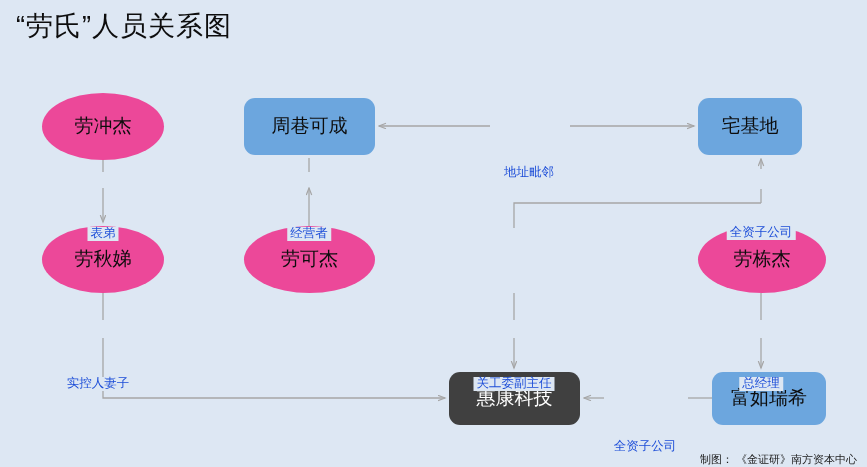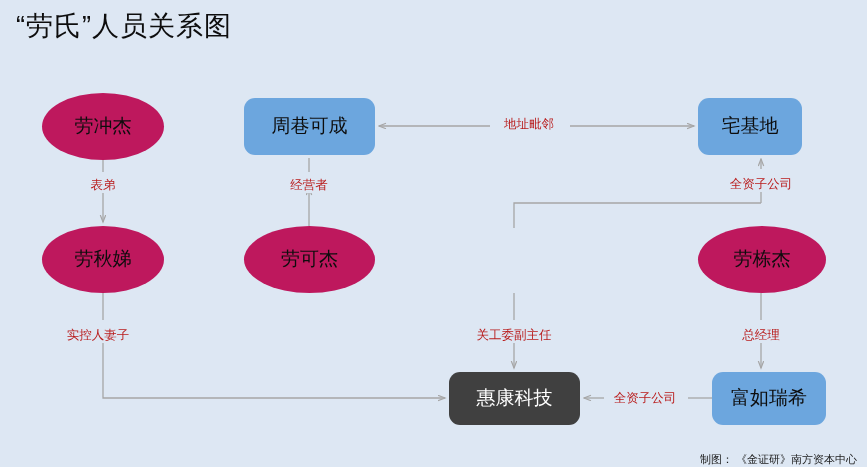--- a/index.html
+++ b/index.html
@@ -37,44 +37,45 @@
     position: absolute;
     display: flex;
     align-items: center;
     justify-content: center;
     box-sizing: border-box;
     text-align: center;
     line-height: 1.1;
   }
   .node.ellipse {
     border-radius: 50%;
-    background: #be185d;
+    background: #ec4899;
     color: #0d0d0d;
     font-size: 19px;
   }
   .node.box {
     border-radius: 11px;
     font-size: 19px;
   }
   .node.box.medium {
     background: #6ca6de;
     color: #0d0d0d;
   }
   .node.box.strong {
     background: #404040;
     color: #ffffff;
   }
   .edge-label {
     position: absolute;
     font-size: 12.5px;
-    color: #b91c1c;
+    color: #1d4ed8;
     white-space: nowrap;
     background: #dde7f3;
     padding: 0 3px;
     line-height: 1.1;
+    margin-top: 48px;
   }
   .edge-label.center {
     transform: translateX(-50%);
   }
   #credit {
     position: absolute;
     right: 10px;
     bottom: 0;
     font-size: 11px;
     color: #1a1a1a;

